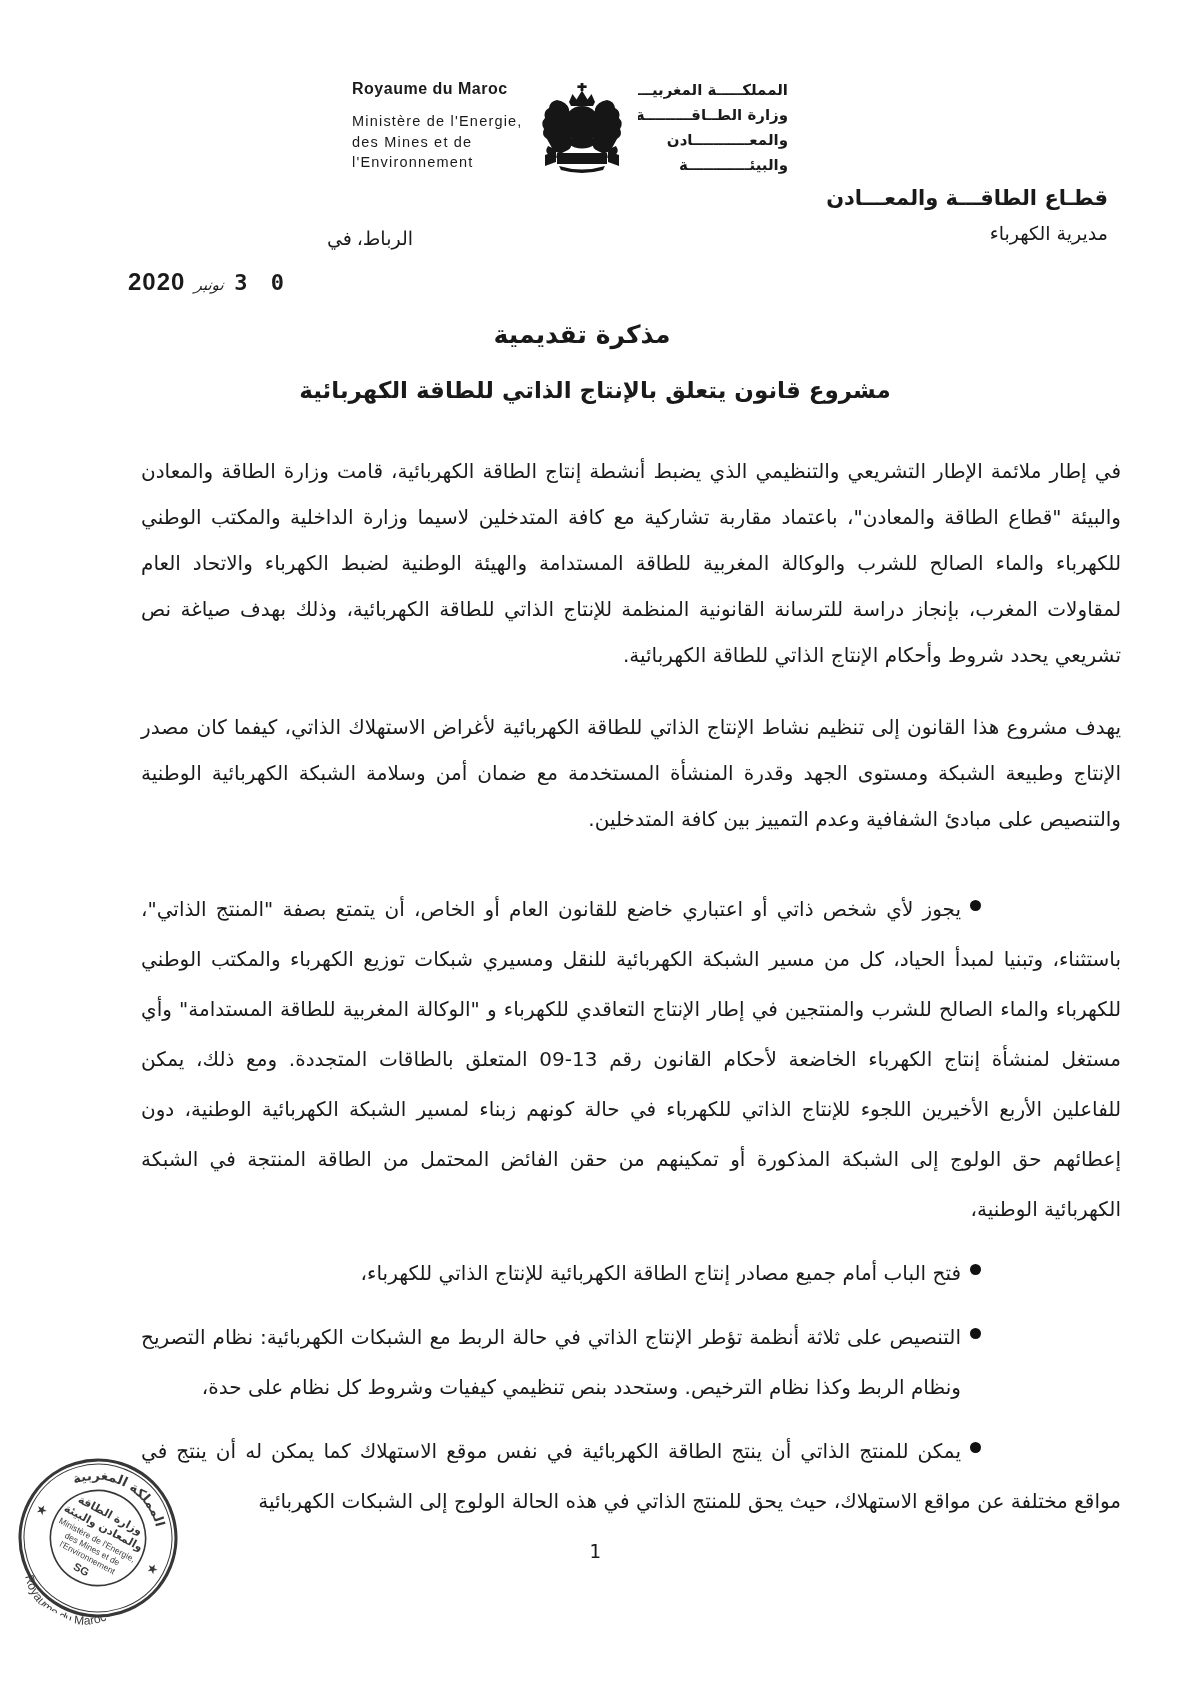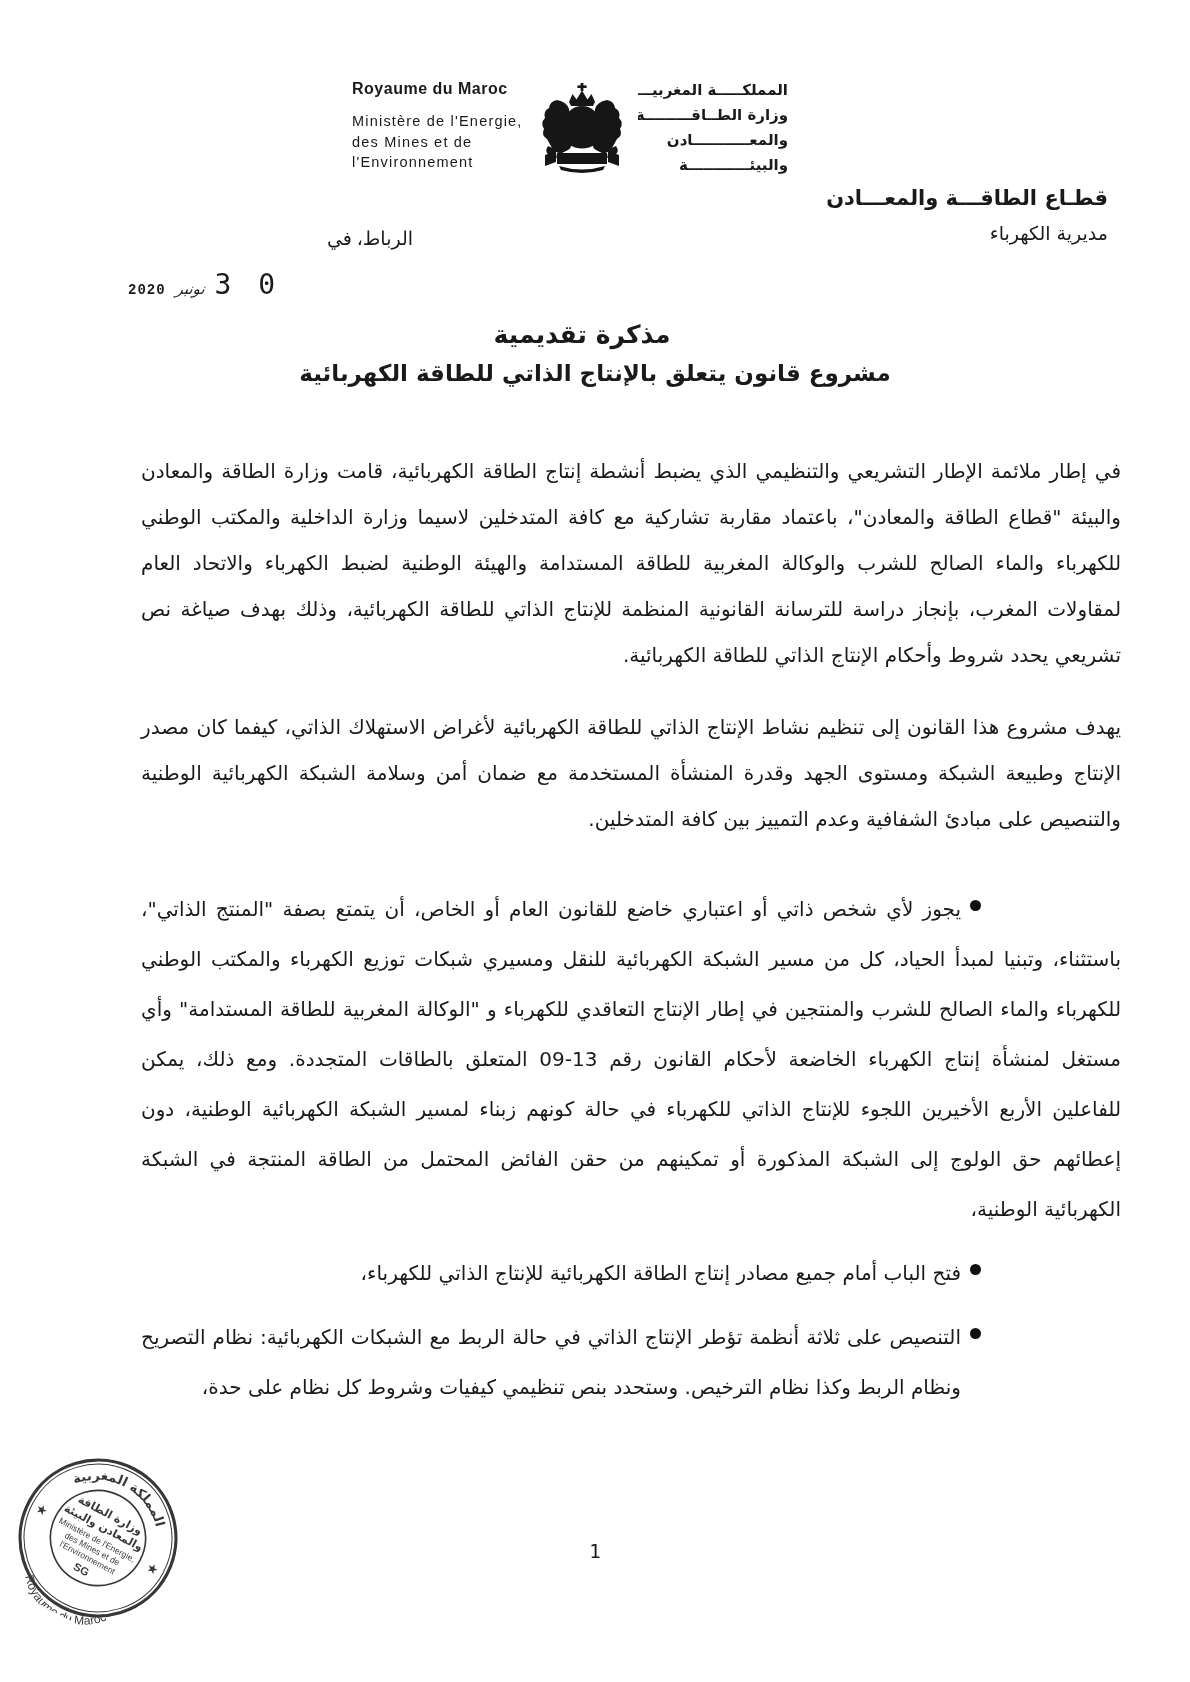--- a/index.html
+++ b/index.html
@@ -17,26 +17,26 @@
   .lh-fr .l1{font-weight:bold;font-size:16px;letter-spacing:.5px;margin-bottom:13px;}
   .lh-fr .l2,.lh-fr .l3,.lh-fr .l4{font-size:14.5px;letter-spacing:1.2px;line-height:20.5px;}
   .lh-emblem{width:100px;height:92px;margin:6px 6px 0 8px;flex:none;}
   .lh-ar{width:150px;padding-top:2px;direction:rtl;text-align:justify;font-weight:bold;font-size:15px;line-height:25px;}
   .lh-ar div{white-space:nowrap;overflow:hidden;}
   
   .sector{position:absolute;top:186px;right:118px;direction:rtl;font-weight:bold;font-size:21px;}
   .directorate{position:absolute;top:222px;right:118px;direction:rtl;font-size:19px;}
   .place{position:absolute;top:227px;left:327px;direction:rtl;font-size:19px;font-family:Liberation Serif, serif;}
   .datestamp{position:absolute;top:268px;left:128px;display:flex;direction:rtl;align-items:baseline;gap:10px;}
-  .datestamp .day{font-family:"DejaVu Sans Mono",monospace;font-weight:normal;font-size:28px;letter-spacing:5px;}
+  .datestamp .day{font-family:"DejaVu Sans Mono",monospace;font-weight:bold;font-size:22px;letter-spacing:5px;}
   .datestamp .month{font-size:15px;font-style:italic;transform:skewX(-8deg);}
-  .datestamp .year{font-family:Liberation Mono, monospace;font-weight:bold;font-size:14px;letter-spacing:1px;}
+  .datestamp .year{font-family:Liberation Sans, sans-serif;font-weight:bold;font-size:24px;letter-spacing:1px;}
   
   .title1{position:absolute;top:320px;left:0;width:1164px;text-align:center;direction:rtl;font-weight:bold;font-size:25px;}
-  .title2{position:absolute;top:360px;left:0;width:1190px;text-align:center;direction:rtl;font-weight:bold;font-size:23px;}
+  .title2{position:absolute;top:377px;left:0;width:1190px;text-align:center;direction:rtl;font-weight:bold;font-size:23px;}
   
   .body{position:absolute;top:448px;right:105px;width:980px;direction:rtl;text-align:justify;font-size:20px;line-height:46px;}
   .body p{margin:0 0 26px 0;}
   .body p.p2{margin-bottom:42px;}
   .body p.intro{padding-left:0;padding-right:0;margin-bottom:24px;text-align:right;}
   .body p.intro span{display:inline-block;margin-right:190px;}
   ul.principles{list-style:none;margin:0;padding:0;line-height:50px;}
   ul.principles li{position:relative;margin-bottom:14px;}
   ul.principles li.hang{text-indent:160px;}
   ul.principles li.block{padding-right:160px;}
@@ -104,20 +104,21 @@
   <div class="title1">مذكرة تقديمية</div>
   <div class="title2">مشروع قانون يتعلق بالإنتاج الذاتي للطاقة الكهربائية</div>
 
   <main class="body">
     <p class="p1">في إطار ملائمة الإطار التشريعي والتنظيمي الذي يضبط أنشطة إنتاج الطاقة الكهربائية، قامت وزارة الطاقة والمعادن والبيئة "قطاع الطاقة والمعادن"، باعتماد مقاربة تشاركية مع كافة المتدخلين لاسيما وزارة الداخلية والمكتب الوطني للكهرباء والماء الصالح للشرب والوكالة المغربية للطاقة المستدامة والهيئة الوطنية لضبط الكهرباء والاتحاد العام لمقاولات المغرب، بإنجاز دراسة للترسانة القانونية المنظمة للإنتاج الذاتي للطاقة الكهربائية، وذلك بهدف صياغة نص تشريعي يحدد شروط وأحكام الإنتاج الذاتي للطاقة الكهربائية.</p>
     <p class="p2">يهدف مشروع هذا القانون إلى تنظيم نشاط الإنتاج الذاتي للطاقة الكهربائية لأغراض الاستهلاك الذاتي، كيفما كان مصدر الإنتاج وطبيعة الشبكة ومستوى الجهد وقدرة المنشأة المستخدمة مع ضمان أمن وسلامة الشبكة الكهربائية الوطنية والتنصيص على مبادئ الشفافية وعدم التمييز بين كافة المتدخلين.</p>
     <ul class="principles" id="principles">
         <li class="hang">يجوز لأي شخص ذاتي أو اعتباري خاضع للقانون العام أو الخاص، أن يتمتع بصفة "المنتج الذاتي"، باستثناء، وتبنيا لمبدأ الحياد، كل من مسير الشبكة الكهربائية للنقل ومسيري شبكات توزيع الكهرباء والمكتب الوطني للكهرباء والماء الصالح للشرب والمنتجين في إطار الإنتاج التعاقدي للكهرباء و "الوكالة المغربية للطاقة المستدامة" وأي مستغل لمنشأة إنتاج الكهرباء الخاضعة لأحكام القانون رقم 13-09 المتعلق بالطاقات المتجددة. ومع ذلك، يمكن للفاعلين الأربع الأخيرين اللجوء للإنتاج الذاتي للكهرباء في حالة كونهم زبناء لمسير الشبكة الكهربائية الوطنية، دون إعطائهم حق الولوج إلى الشبكة المذكورة أو تمكينهم من حقن الفائض المحتمل من الطاقة المنتجة في الشبكة الكهربائية الوطنية،</li>
         <li class="hang">فتح الباب أمام جميع مصادر إنتاج الطاقة الكهربائية للإنتاج الذاتي للكهرباء،</li>
         <li class="block">التنصيص على ثلاثة أنظمة تؤطر الإنتاج الذاتي في حالة الربط مع الشبكات الكهربائية: نظام التصريح ونظام الربط وكذا نظام الترخيص. وستحدد بنص تنظيمي كيفيات وشروط كل نظام على حدة،</li>
+        <li class="hang">يمكن للمنتج الذاتي أن ينتج الطاقة الكهربائية في نفس موقع الاستهلاك كما يمكن له أن ينتج في مواقع مختلفة عن مواقع الاستهلاك، حيث يحق للمنتج الذاتي في هذه الحالة الولوج إلى الشبكات الكهربائية</li>
       </ul>
   </main>
 
   <svg class="stamp" viewBox="0 0 170 170" xmlns="http://www.w3.org/2000/svg">
     <defs>
       <path id="arcTop" d="M 26.4,105.9 A 61,61 0 1 1 143.6,105.9"></path>
       <path id="arcBottom" d="M 27.7,101 A 59,59 0 1 0 142.3,101"></path>
     </defs>
     <circle cx="85" cy="85" r="77" fill="none" stroke="#1c1c1c" stroke-width="3.2"></circle>
     <circle cx="85" cy="85" r="73" fill="none" stroke="#1c1c1c" stroke-width="1"></circle>

